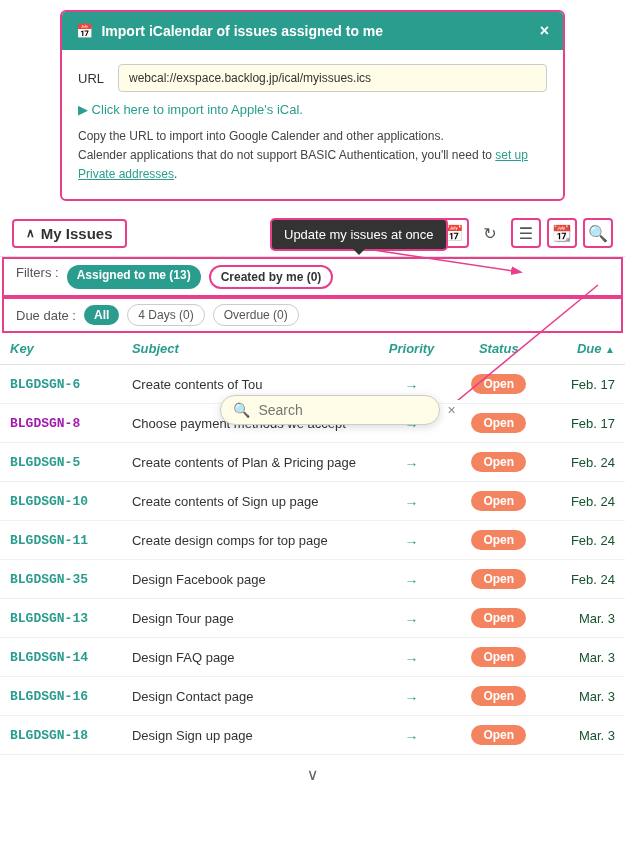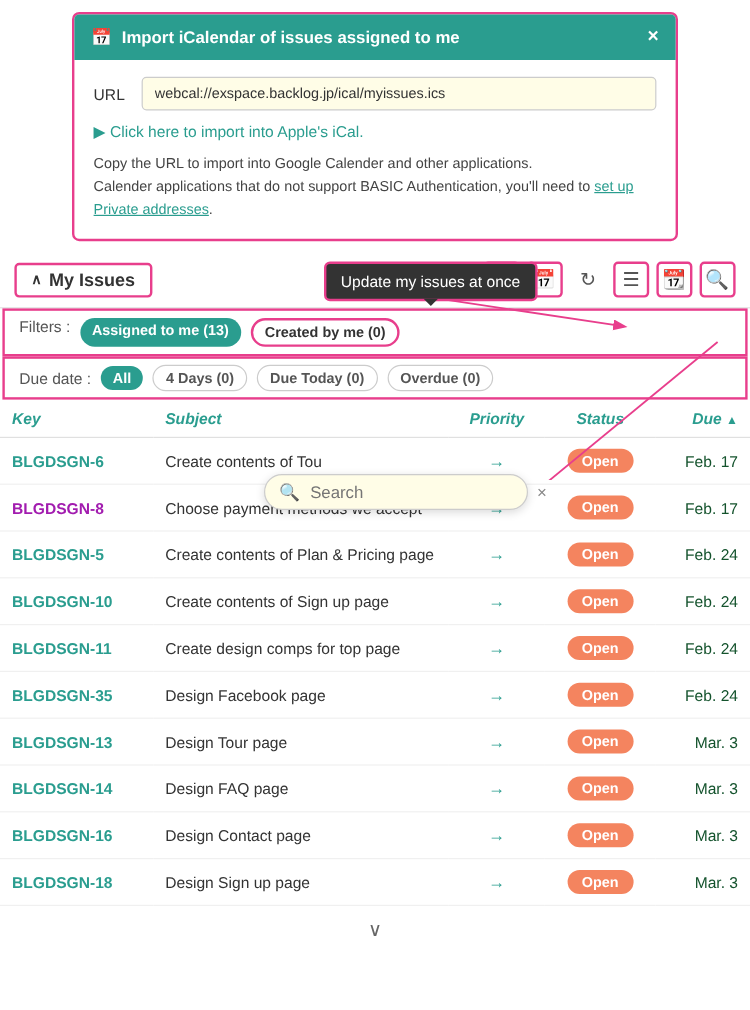--- a/index.html
+++ b/index.html
@@ -191,21 +191,20 @@
     }
     .due-label {
       color: #555;
       font-size: 13px;
     }
     .due-badge {
       padding: 3px 10px;
       border-radius: 12px;
       font-size: 12px;
       cursor: pointer;
-      font-weight: bold;
     }
     .due-badge.all-active {
       background: #2a9d8f;
       color: white;
       font-weight: 600;
     }
     .due-badge.inactive {
       border: 1px solid #ccc;
       background: white;
       color: #555;
@@ -234,20 +233,21 @@
     .issues-table td {
       padding: 9px 10px;
       font-size: 13px;
       border-bottom: 1px solid #f0f0f0;
       vertical-align: middle;
     }
     .issue-key {
       color: #2a9d8f;
       font-weight: 600;
       white-space: nowrap;
+      font-family: Liberation Mono, monospace;
     }
     .issue-subject {
       color: #333;
       max-width: 200px;
       overflow: hidden;
       text-overflow: ellipsis;
       white-space: nowrap;
     }
     .arrow-icon {
       color: #2a9d8f;
@@ -381,21 +381,20 @@
     <div class="filters-row pink-border-highlight" style="border-radius:0; margin: 0 2px;">
       <span class="filter-label">Filters :</span>
       <span class="filter-badge active-green">Assigned to me (13)</span>
       <span class="filter-badge outlined-pink">Created by me (0)</span>
     </div>
 
     <div class="due-row" style="border: 2px solid #e83e8c; border-radius:0; margin: 0 2px;">
       <span class="due-label">Due date :</span>
       <span class="due-badge all-active">All</span>
       <span class="due-badge inactive">4 Days (0)</span>
-      <span class="due-badge inactive">Due Today (0)</span>
       <span class="due-badge inactive">Overdue (0)</span>
     </div>
 
     <table class="issues-table">
       <thead>
         <tr>
           <th>Key</th>
           <th>Subject</th>
           <th class="center">Priority</th>
           <th class="center">Status</th>

